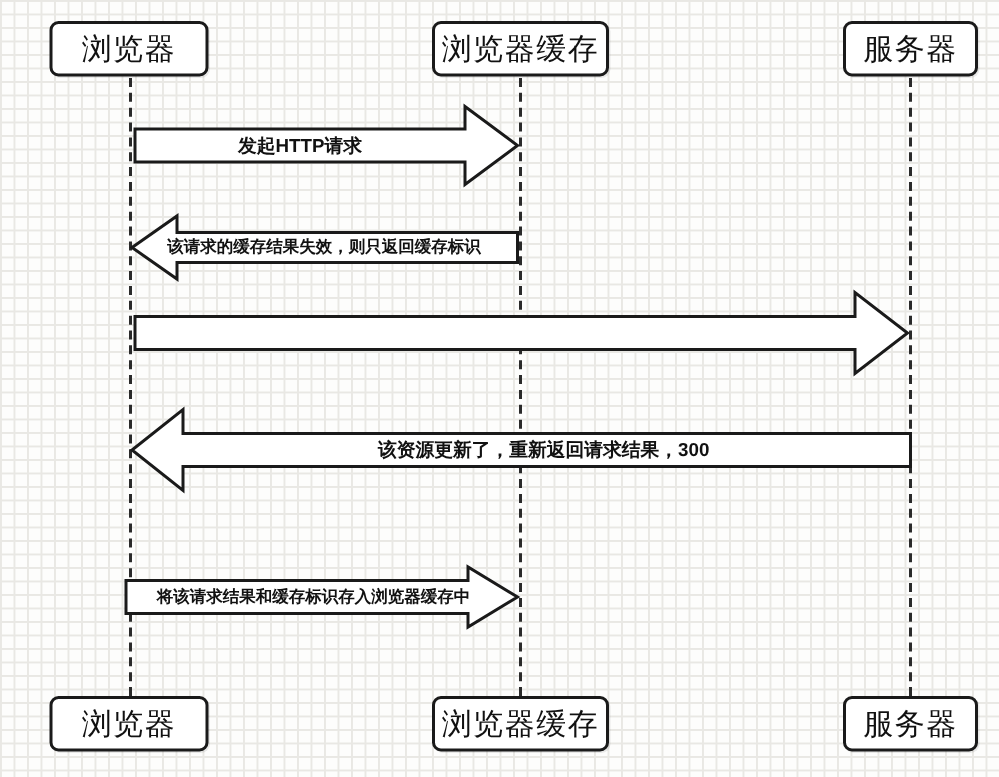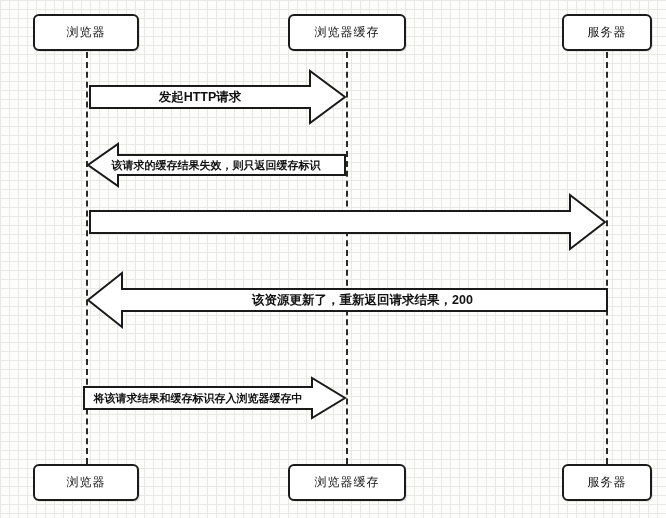--- a/index.html
+++ b/index.html
@@ -20,21 +20,21 @@
   .actor-box {
     position: absolute;
     box-sizing: border-box;
     height: 37px;
     background: #ffffff;
     border: 2px solid #1a1a1a;
     border-radius: 6px;
     display: flex;
     align-items: center;
     justify-content: center;
-    font-size: 12px;
+    font-size: 20px;
     color: #111111;
     letter-spacing: 1px;
     box-shadow: 1px 1px 0 rgba(0,0,0,0.08);
   }
 
   .lifeline {
     position: absolute;
     width: 0;
     border-left: 2px dashed #2a2a2a;
   }
@@ -101,16 +101,16 @@
 
     <polygon points="90,211 570,211 570,195 605,222 570,249 570,233 90,233"></polygon>
 
     <polygon points="607,289 122,289 122,273 88,300 122,327 122,311 607,311"></polygon>
 
     <polygon points="84,387 312,387 312,378 345,398 312,418 312,409 84,409"></polygon>
   </svg>
 
   <div class="msg-label msg-small" style="left:92px;  top:158px; width:248px;">该请求的缓存结果失效，则只返回缓存标识</div>
   <div class="msg-label msg-large" style="left:95px;  top:89px;  width:210px;">发起HTTP请求</div>
-  <div class="msg-label msg-large" style="left:125px; top:292px; width:475px;">该资源更新了，重新返回请求结果，200</div>
-  <div class="msg-label msg-small" style="left:86px;  top:391px; width:224px;font-family:Liberation Serif, serif;">将该请求结果和缓存标识存入浏览器缓存中</div>
+  <div class="msg-label msg-large" style="left:125px; top:292px; width:475px;">该资源更新了，重新返回请求结果，300</div>
+  <div class="msg-label msg-small" style="left:97px;  top:391px; width:224px;font-family:Liberation Serif, serif;">将该请求结果和缓存标识存入浏览器缓存中</div>
 
 </div>
 
 </body></html>

